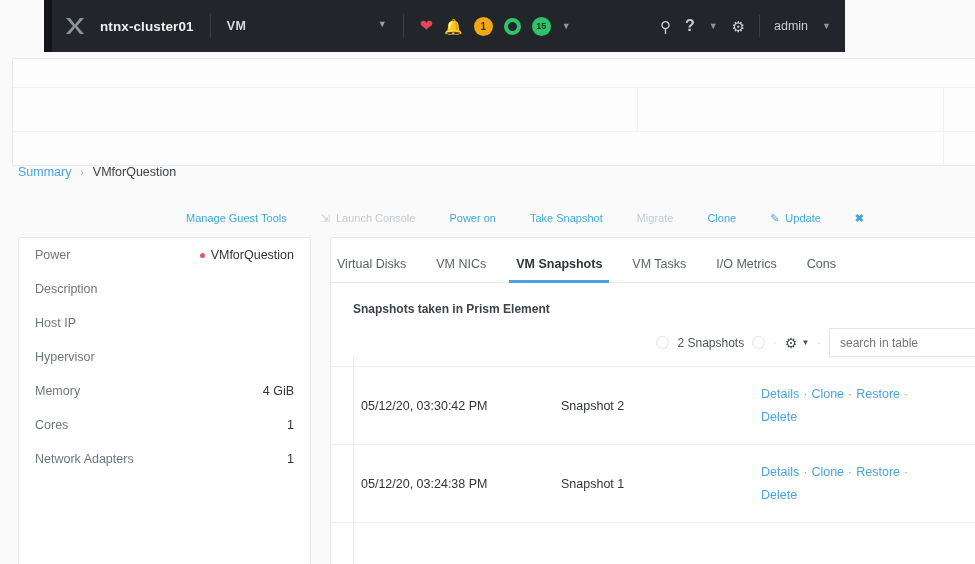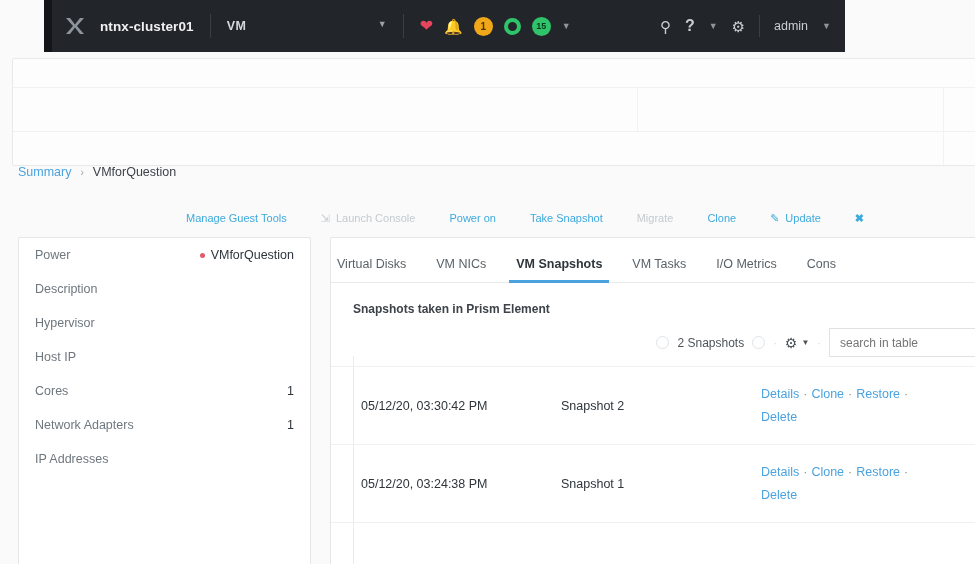--- a/index.html
+++ b/index.html
@@ -267,38 +267,38 @@
     <span class="d-val">
       <i class="dot-red"></i>
       <span>VMforQuestion</span>
     </span>
   </div>
   <div class="d-row">
     <span class="d-key">Description</span>
     <span class="d-val"></span>
   </div>
   <div class="d-row">
+    <span class="d-key">Host IP</span>
+    <span class="d-val"></span>
+  </div>
+  <div class="d-row">
     <span class="d-key">Hypervisor</span>
     <span class="d-val"></span>
   </div>
   <div class="d-row">
-    <span class="d-key">Host IP</span>
-    <span class="d-val"></span>
+    <span class="d-key">Memory</span>
+    <span class="d-val">4 GiB</span>
   </div>
   <div class="d-row">
     <span class="d-key">Cores</span>
     <span class="d-val">1</span>
   </div>
   <div class="d-row">
     <span class="d-key">Network Adapters</span>
     <span class="d-val">1</span>
-  </div>
-  <div class="d-row">
-    <span class="d-key">IP Addresses</span>
-    <span class="d-val"></span>
   </div>
 </div>
 
 <div class="content-panel">
 
   <div class="tabs">
     <div class="tab">Virtual Disks</div>
     <div class="tab">VM NICs</div>
     <div class="tab active">VM Snapshots</div>
     <div class="tab">VM Tasks</div>

